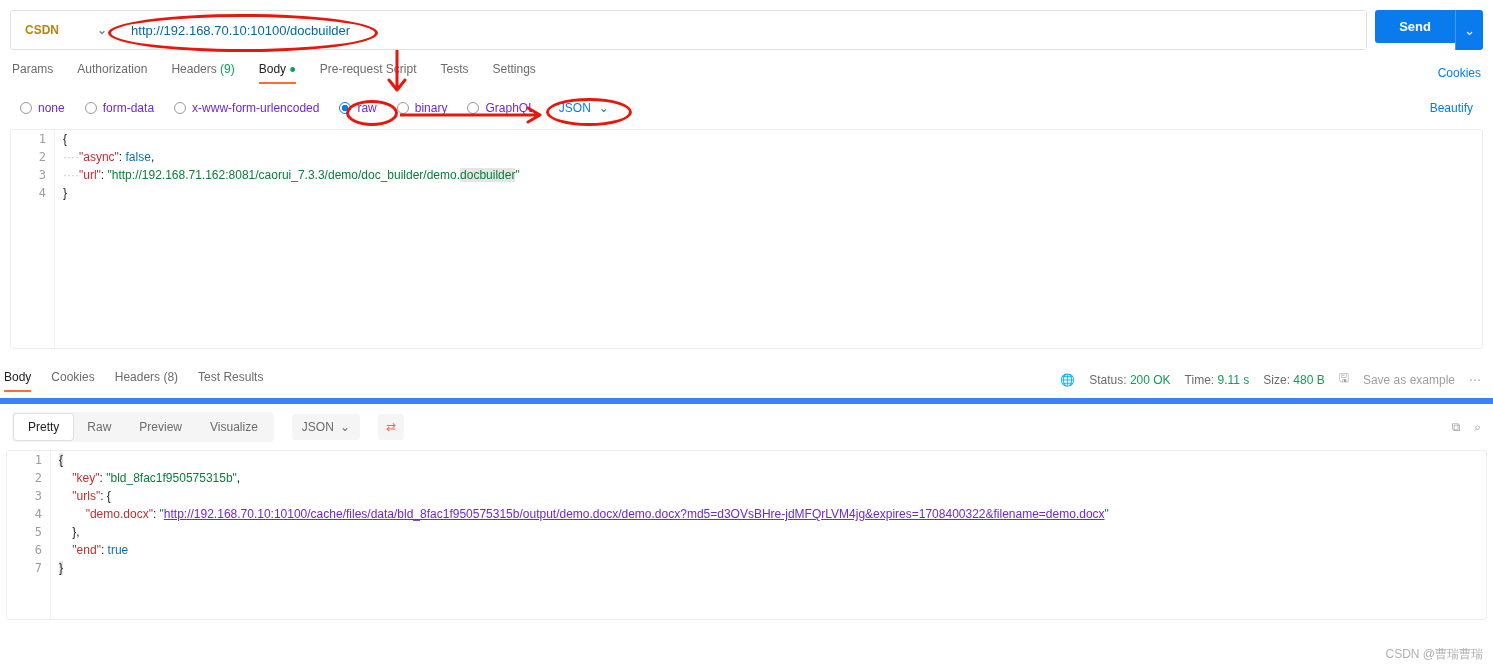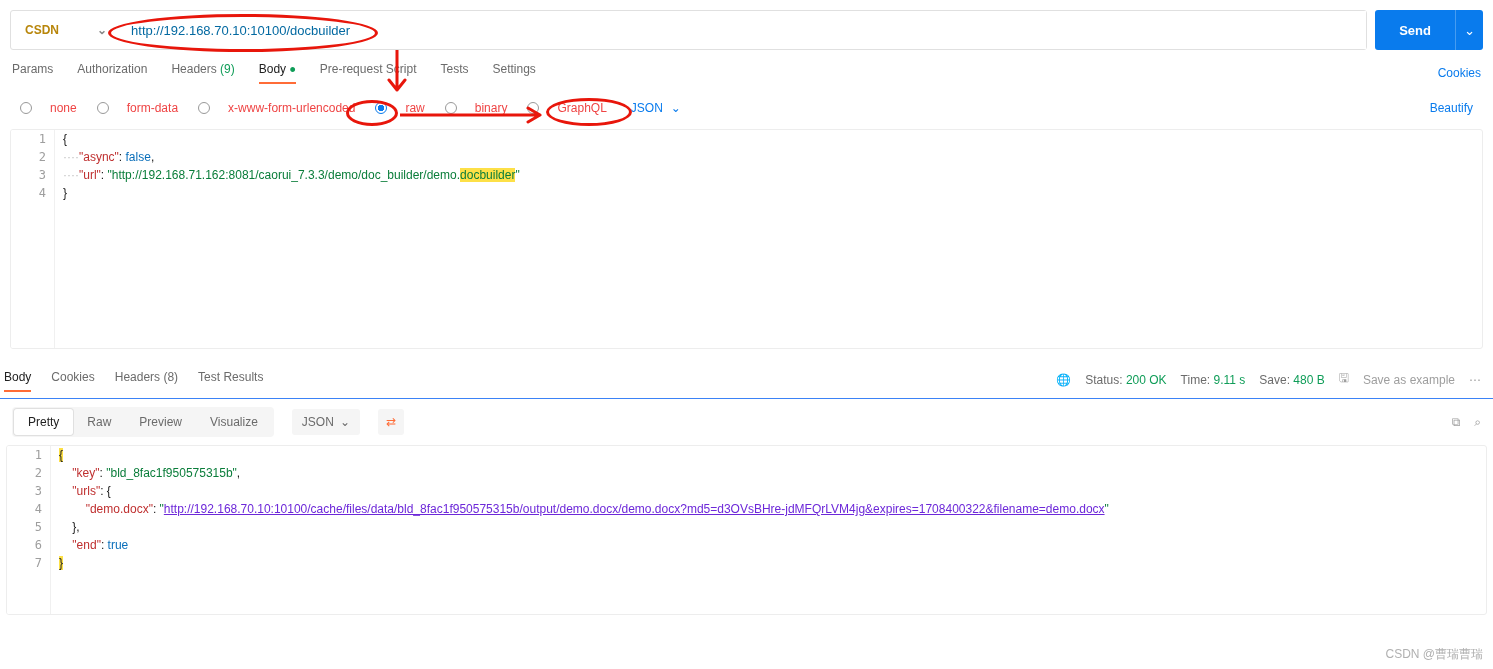--- a/index.html
+++ b/index.html
@@ -3,56 +3,56 @@
 <meta charset="utf-8">
 <style>
 * { box-sizing: border-box; margin: 0; padding: 0; font-family: -apple-system, BlinkMacSystemFont, "Segoe UI", Arial, sans-serif; }
 body { background: #fff; color: #212121; font-size: 12px; width: 1493px; }
 .url-bar { display: flex; align-items: center; padding: 10px 10px 0 10px; gap: 8px; }
 .method-url-wrap { display: flex; flex: 1; border: 1px solid #e0e0e0; border-radius: 3px; height: 40px; align-items: center; background: #fff; }
 .method-select { display: flex; align-items: center; padding: 0 12px 0 14px; color: #b8860b; font-weight: 600; font-size: 12px; height: 100%; cursor: pointer; gap: 8px; }
 .method-select .chev { color: #888; margin-left: 30px; }
 .url-input { flex: 1; border: none; outline: none; font-size: 13px; padding: 0 12px; color: #0369a1; height: 100%; }
 .send-wrap { display: flex; }
-.send-btn { background: #097bed; color: #fff; border: none; height: 40px; padding: 0 24px; font-weight: 600; font-size: 13px; border-radius: 3px 0 0 3px; cursor: pointer; }
+.send-btn { background: #097bed; color: #fff; border: none; height: 33px; padding: 0 24px; font-weight: 600; font-size: 13px; border-radius: 3px 0 0 3px; cursor: pointer; }
 .send-chev { background: #097bed; color: #fff; border: none; border-left: 1px solid rgba(255,255,255,0.25); height: 40px; width: 28px; border-radius: 0 3px 3px 0; cursor: pointer; display: flex; align-items: center; justify-content: center; }
 .tabs-row { display: flex; align-items: center; padding: 12px 12px 0 12px; gap: 24px; border-bottom: 1px solid transparent; }
 .tab { color: #6b6b6b; font-size: 12px; padding-bottom: 8px; cursor: pointer; position: relative; }
 .tab.active { color: #212121; }
 .tab.active::after { content: ""; position: absolute; left: 0; right: 0; bottom: 0; height: 2px; background: #ff6c37; }
 .tab .count { color: #0f9d58; }
 .tab .dot { color: #0f9d58; font-size: 18px; line-height: 0; vertical-align: middle; }
 .tabs-right { margin-left: auto; }
 .link-blue { color: #097bed; cursor: pointer; }
 .body-type-row { display: flex; align-items: center; padding: 14px 20px 12px 20px; gap: 20px; }
-.radio-item { display: flex; align-items: center; gap: 18px; cursor: pointer; color: #ef4444; justify-content: space-between; }
+.radio-item { display: flex; align-items: center; gap: 6px; cursor: pointer; color: #6d28d9; justify-content: space-between; }
 .radio { width: 12px; height: 12px; border: 1px solid #999; border-radius: 50%; display: inline-block; }
 .radio.checked { border-color: #097bed; background: radial-gradient(circle, #097bed 45%, #fff 50%); }
 .type-select { display: flex; align-items: center; gap: 8px; cursor: pointer; color: #097bed; font-weight: 500; padding: 2px 4px; }
 .body-type-right { margin-left: auto; color: #097bed; cursor: pointer; }
 .editor { border: 1px solid #ededed; margin: 0 10px; border-radius: 3px; height: 220px; overflow: hidden; position: relative; }
 .gutter { position: absolute; left: 0; top: 0; bottom: 0; width: 44px; background: #fff; border-right: 1px solid #f0f0f0; }
 .gutter-line { text-align: right; padding-right: 8px; font-family: Consolas, monospace; color: #9e9e9e; font-size: 12px; height: 18px; line-height: 18px; }
 .code-body { padding-left: 52px; font-family: Consolas, monospace; font-size: 12px; line-height: 18px; color: #212121; }
 .code-line { height: 18px; white-space: pre; }
 .tk-dots { color: #c0c0c0; }
 .tk-key { color: #bf2f2f; }
 .tk-val { color: #0a7d3a; }
 .tk-punc { color: #212121; }
 .tk-false { color: #0b6fba; }
 .tk-url-seg { color: #6d28d9; text-decoration: underline; }
-.tk-sel { background: #fde047; }
+.tk-sel { background: #e5e5e5; }
 .response-bar { display: flex; align-items: center; padding: 14px 12px 8px 4px; border-top: none; gap: 20px; font-size: 12px; margin-top: 6px; }
 .resp-tab { color: #6b6b6b; cursor: pointer; padding-bottom: 6px; position: relative; }
 .resp-tab.active { color: #212121; }
 .resp-tab.active::after { content: ""; position: absolute; left: 0; right: 0; bottom: -2px; height: 2px; background: #ff6c37; }
 .resp-right { margin-left: auto; display: flex; align-items: center; gap: 14px; color: #6b6b6b; }
 .resp-right .green { color: #0f9d58; }
 .resp-right .gray-ic { color: #9e9e9e; cursor: pointer; }
-.resp-toolbar { display: flex; align-items: center; padding: 8px 12px; gap: 18px; border-top: 1px solid #3b82f6; }
+.resp-toolbar { display: flex; align-items: center; padding: 8px 12px; gap: 18px; border-top: 6px solid #3b82f6; }
 .pill-group { display: flex; background: #f5f5f5; border-radius: 4px; padding: 2px; }
 .pill { padding: 6px 14px; font-size: 12px; color: #6b6b6b; cursor: pointer; border-radius: 3px; }
 .pill.active { background: #fff; color: #212121; box-shadow: 0 0 0 1px #e0e0e0; }
 .mini-select { display: flex; align-items: center; gap: 6px; padding: 6px 10px; background: #f5f5f5; border-radius: 3px; color: #6b6b6b; cursor: pointer; font-size: 12px; }
 .wrap-ic { background: #f5f5f5; padding: 6px 8px; border-radius: 3px; color: #ff6c37; cursor: pointer; }
 .resp-toolbar-right { margin-left: auto; display: flex; gap: 14px; color: #9e9e9e; }
 .resp-toolbar-right span { cursor: pointer; }
 .resp-editor { border: 1px solid #ededed; margin: 0 6px; border-radius: 3px; position: relative; height: 170px; overflow: hidden; }
 .annot { position: absolute; border: 3px solid #e8160b; border-radius: 50%; pointer-events: none; z-index: 50; }
 .annot-arrow { position: absolute; z-index: 49; pointer-events: none; }
@@ -146,21 +146,21 @@
   <div class="resp-tab">Cookies</div>
   <div class="resp-tab">
     <span>Headers</span>
     <span>(8)</span>
   </div>
   <div class="resp-tab">Test Results</div>
   <div class="resp-right">
     <span class="gray-ic">🌐</span>
     <span><span>Status:</span> <span class="green">200 OK</span></span>
     <span><span>Time:</span> <span class="green">9.11 s</span></span>
-    <span><span>Save:</span> <span class="green">480 B</span></span>
+    <span><span>Size:</span> <span class="green">480 B</span></span>
     <span class="gray-ic">🖫</span>
     <span class="gray-ic">Save as example</span>
     <span class="gray-ic">⋯</span>
   </div>
 </div>
 
 <div class="resp-toolbar">
   <div class="pill-group">
     <div class="pill active">Pretty</div>
     <div class="pill">Raw</div>

